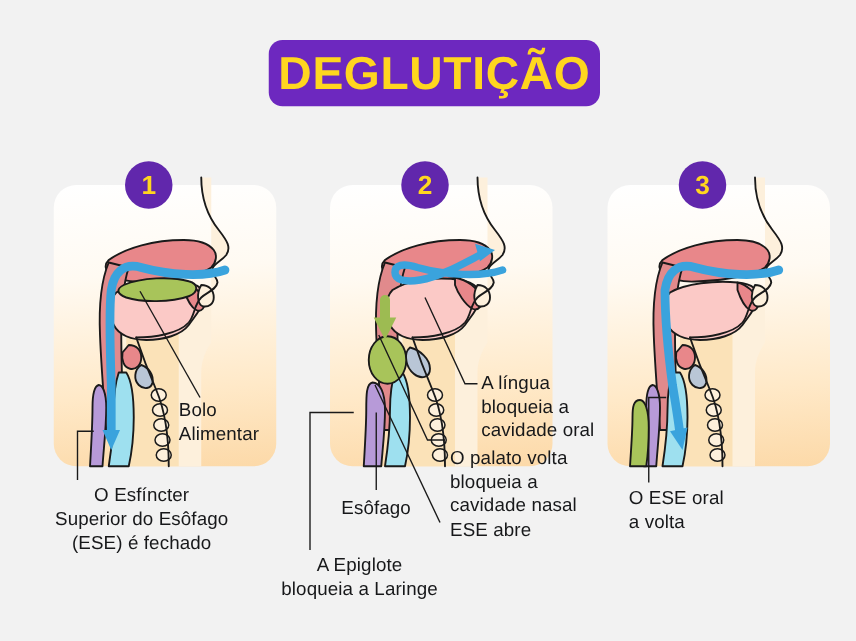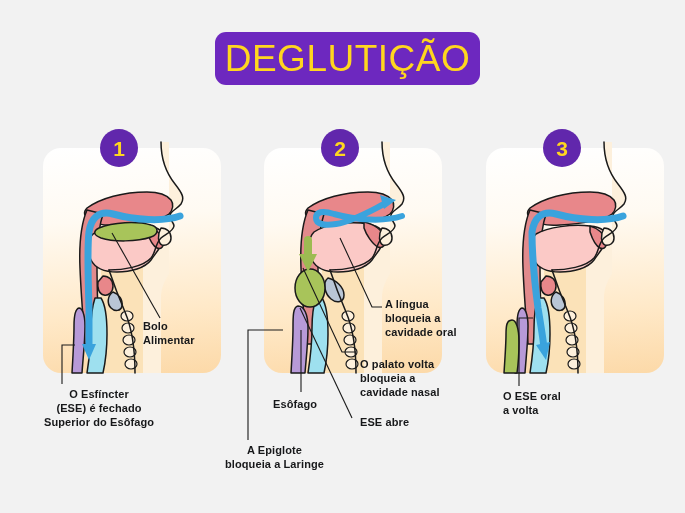--- a/index.html
+++ b/index.html
@@ -12,21 +12,21 @@
   }
   .stage{position:absolute;left:0;top:0;width:685px;height:513px;}
 
   
   .title-badge{
     position:absolute;left:215px;top:32px;width:265px;height:53px;
     background:#6d28bf;border-radius:11px;
     display:flex;align-items:center;justify-content:center;
   }
   .title-badge span{
-    color:#ffd61f;font-size:37px;font-weight:normal;
+    color:#ffd61f;font-size:37px;font-weight:bold;
     letter-spacing:0.5px;line-height:1;
     font-family:"Liberation Sans","DejaVu Sans",sans-serif;
   }
 
   
   .step-badge{
     position:absolute;width:38px;height:38px;border-radius:50%;
     background:#6127ac;display:flex;align-items:center;justify-content:center;
     z-index:6;
   }
@@ -42,24 +42,23 @@
     background:linear-gradient(175deg,#ffffff 0%,#fffaf2 32%,#ffe9c8 72%,#fcd9a8 100%);
     overflow:visible;
   }
   #panel1{left:43px;}
   #panel2{left:264px;}
   #panel3{left:486px;}
   .panel svg{position:absolute;left:0;top:0;overflow:visible;}
 
   
   .callout{
-    position:absolute;font-size:11px;line-height:1.26;
+    position:absolute;font-size:15px;line-height:1.26;
     color:#17181a;letter-spacing:.1px;z-index:7;
     font-family:"Liberation Sans","DejaVu Sans",sans-serif;
-    font-weight:bold;
   }
   .leader{position:absolute;z-index:5;}
   .leader svg{overflow:visible;}
 
   #lbl-bolo{left:143px;top:320px;}
   #lbl-ese-closed{left:44px;top:388px;text-align:center;}
   #lbl-lingua{left:385px;top:298px;}
   #lbl-palato{left:360px;top:358px;}
   #lbl-ese-abre{left:360px;top:416px;}
   #lbl-esofago{left:273px;top:398px;}
@@ -263,22 +262,22 @@
     </svg>
   </div>
 
   <div class="callout" id="lbl-bolo">
     <div>Bolo</div>
     <div>Alimentar</div>
   </div>
 
   <div class="callout" id="lbl-ese-closed">
     <div>O Esfíncter</div>
+    <div>Superior do Esôfago</div>
     <div>(ESE) é fechado</div>
-    <div>Superior do Esôfago</div>
   </div>
 
   <div class="callout" id="lbl-lingua">
     <div>A língua</div>
     <div>bloqueia a</div>
     <div>cavidade oral</div>
   </div>
 
   <div class="callout" id="lbl-palato">
     <div>O palato volta</div>

